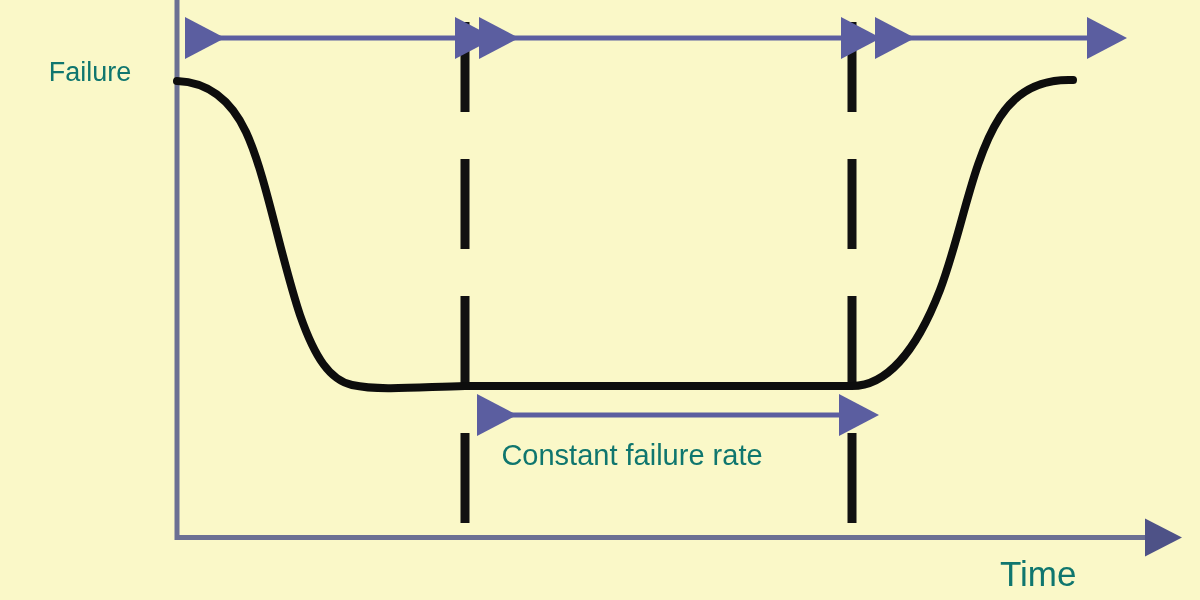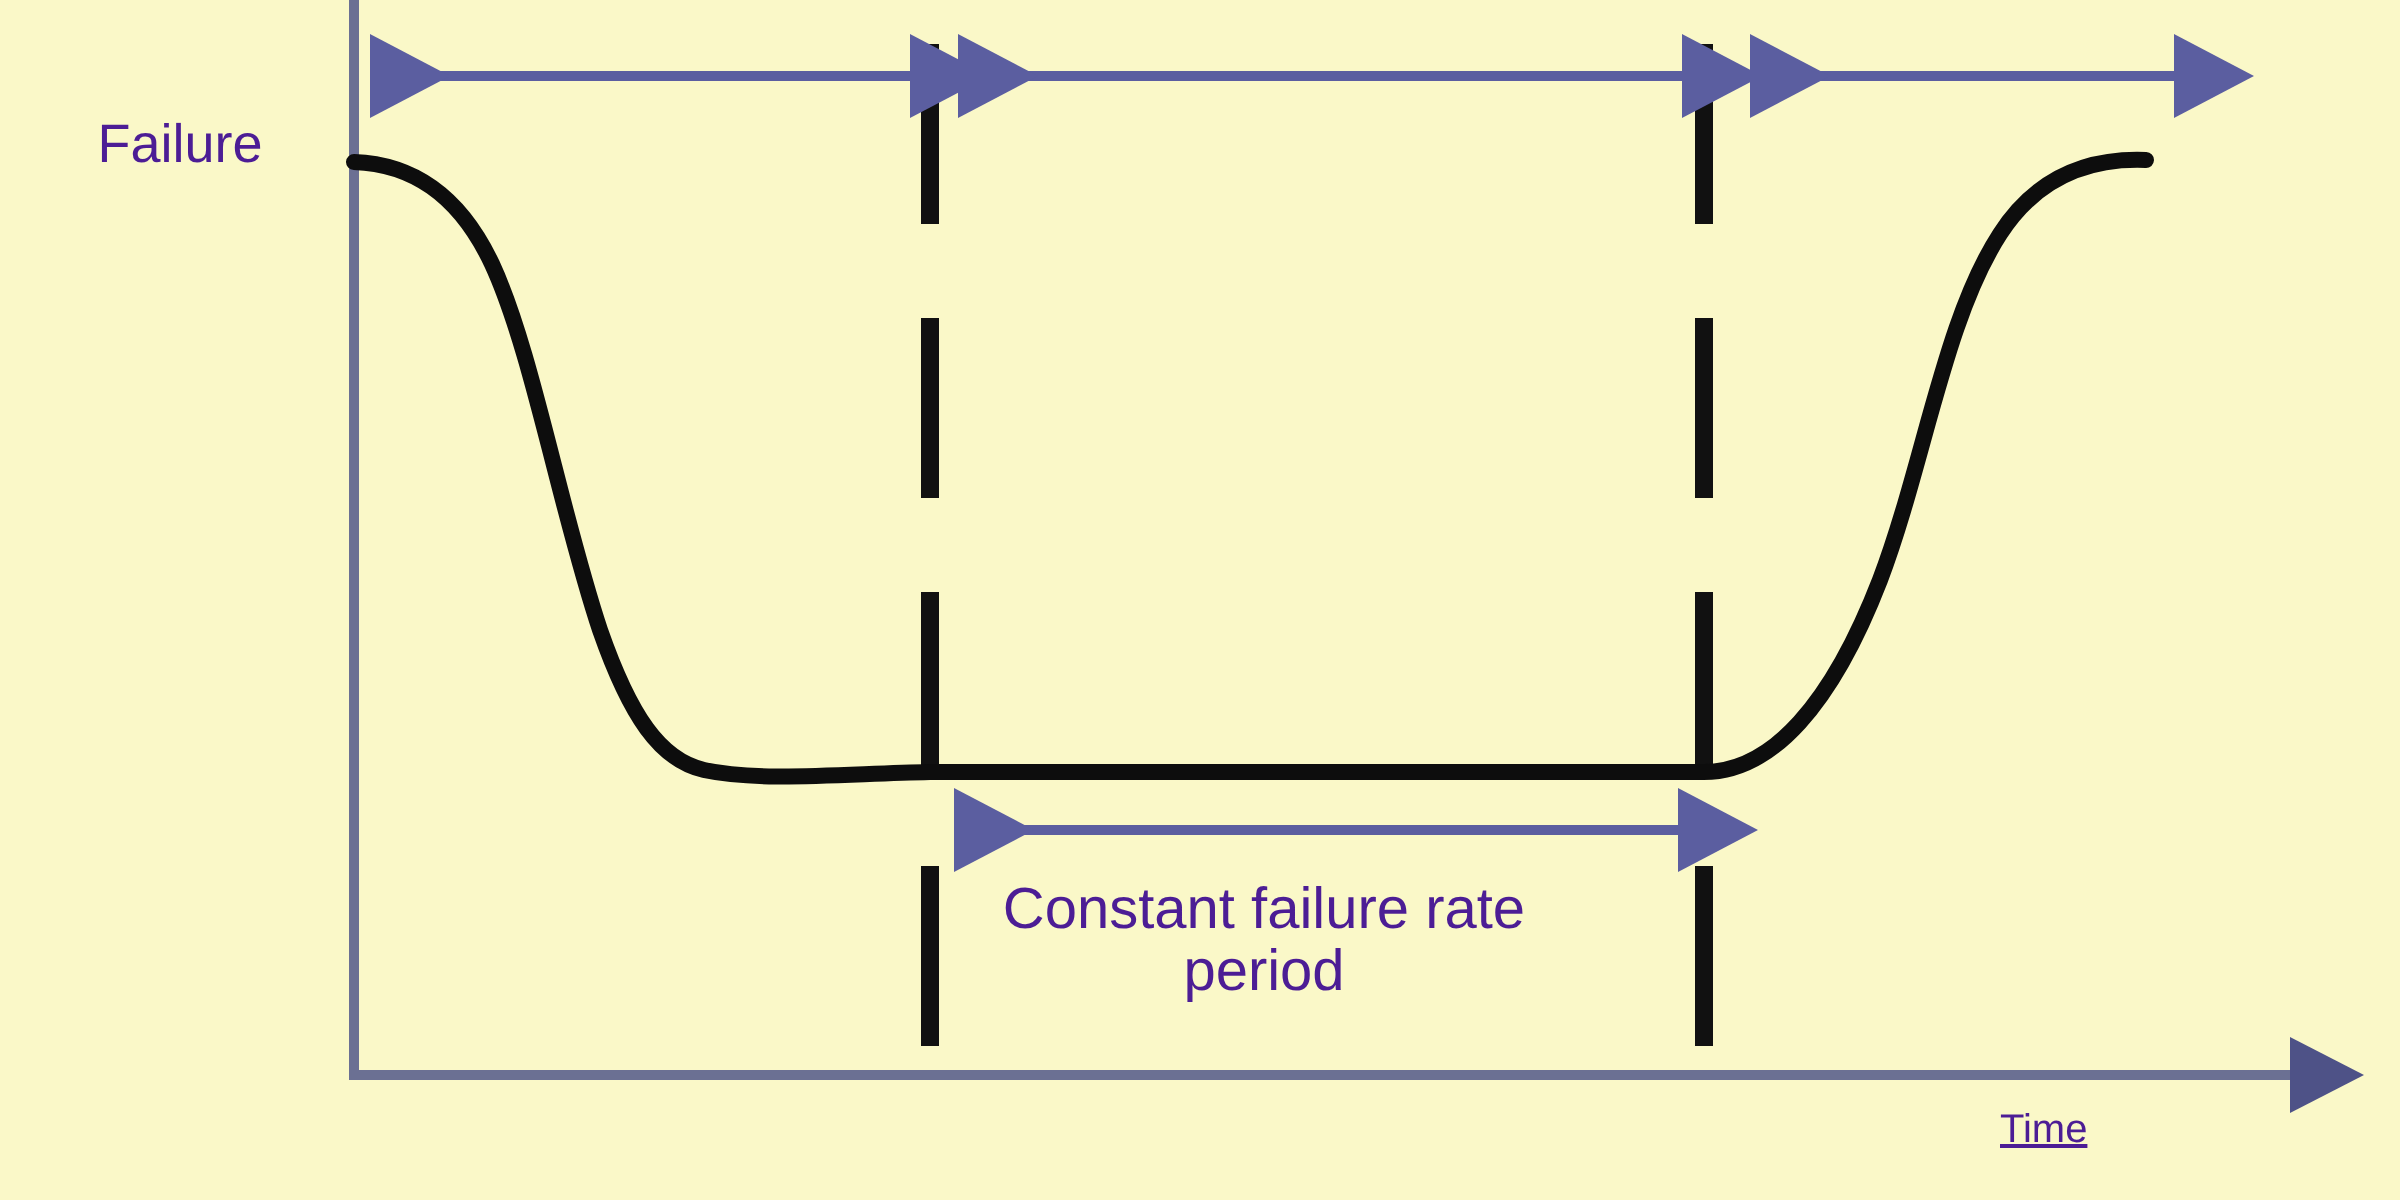--- a/index.html
+++ b/index.html
@@ -19,41 +19,40 @@
   #stage svg {
     position: absolute;
     left: 0;
     top: 0;
     width: 1200px;
     height: 600px;
     display: block;
   }
   .lbl {
     position: absolute;
-    color: #4c1d95;
+    color: #0f766e;
     font-family: "Liberation Sans", sans-serif;
     line-height: 1.06;
     white-space: pre;
     text-align: center;
   }
   
   #failure-rate-label {
     left: 14px;
     top: 58px;
     width: 152px;
     font-size: 27px;
     text-align: center;
   }
   #failure-rate-label .l2 { display: block; }
   
   #time-label {
     left: 1000px;
     top: 555px;
-    font-size: 20px;
-    text-decoration: underline;
+    font-size: 35px;
   }
   
   #constant-period-label {
     left: 460px;
     top: 440px;
     width: 344px;
     font-size: 29px;
   }
   #constant-period-label .l2 { display: block; }
 </style>
@@ -109,15 +108,15 @@
       <line x1="876" y1="38" x2="1088" y2="38" stroke="#5b5ea0" stroke-width="5" marker-start="url(#ahL)" marker-end="url(#ahR)"></line>
     </g>
 
     <line x1="478" y1="415" x2="840" y2="415" stroke="#5b5ea0" stroke-width="5" marker-start="url(#ahL)" marker-end="url(#ahR)"></line>
   </svg>
 
   <div class="lbl" id="failure-rate-label"><span class="l1">Failure</span></div>
 
   <div class="lbl" id="time-label">Time</div>
 
-  <div class="lbl" id="constant-period-label"><span class="l1">Constant failure rate</span><span class="l2">period</span></div>
+  <div class="lbl" id="constant-period-label"><span class="l1">Constant failure rate</span></div>
 
 </div>
 
 </body></html>

